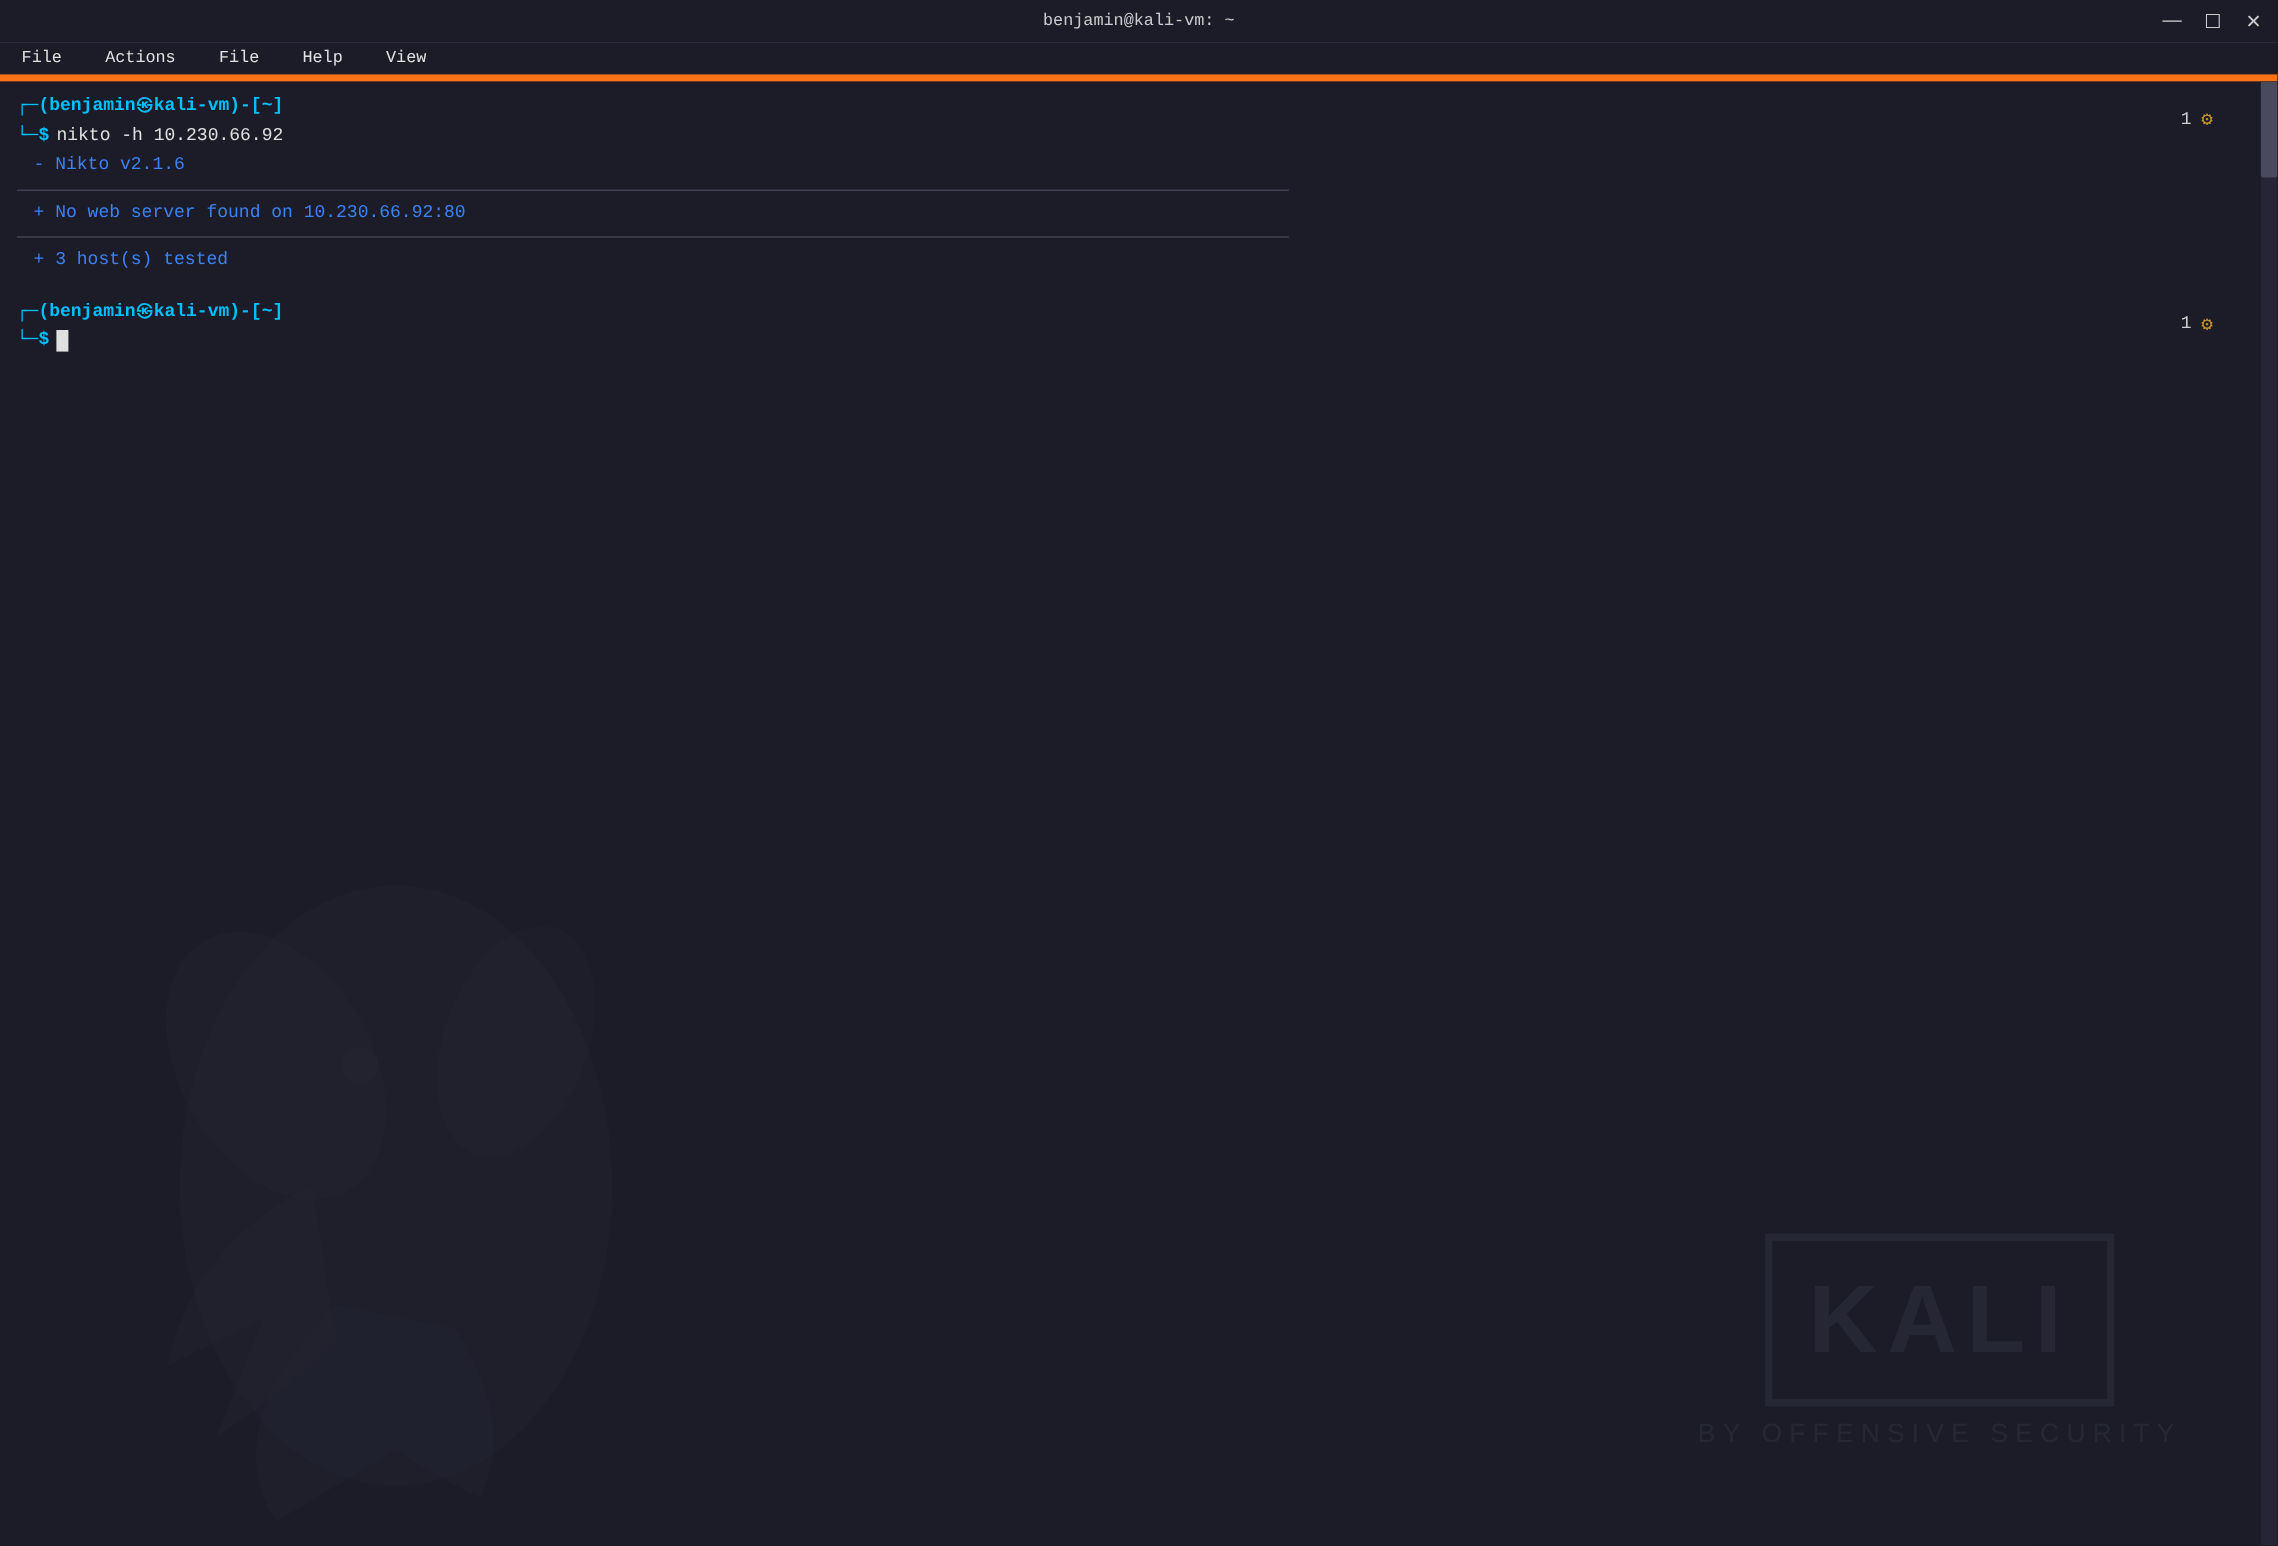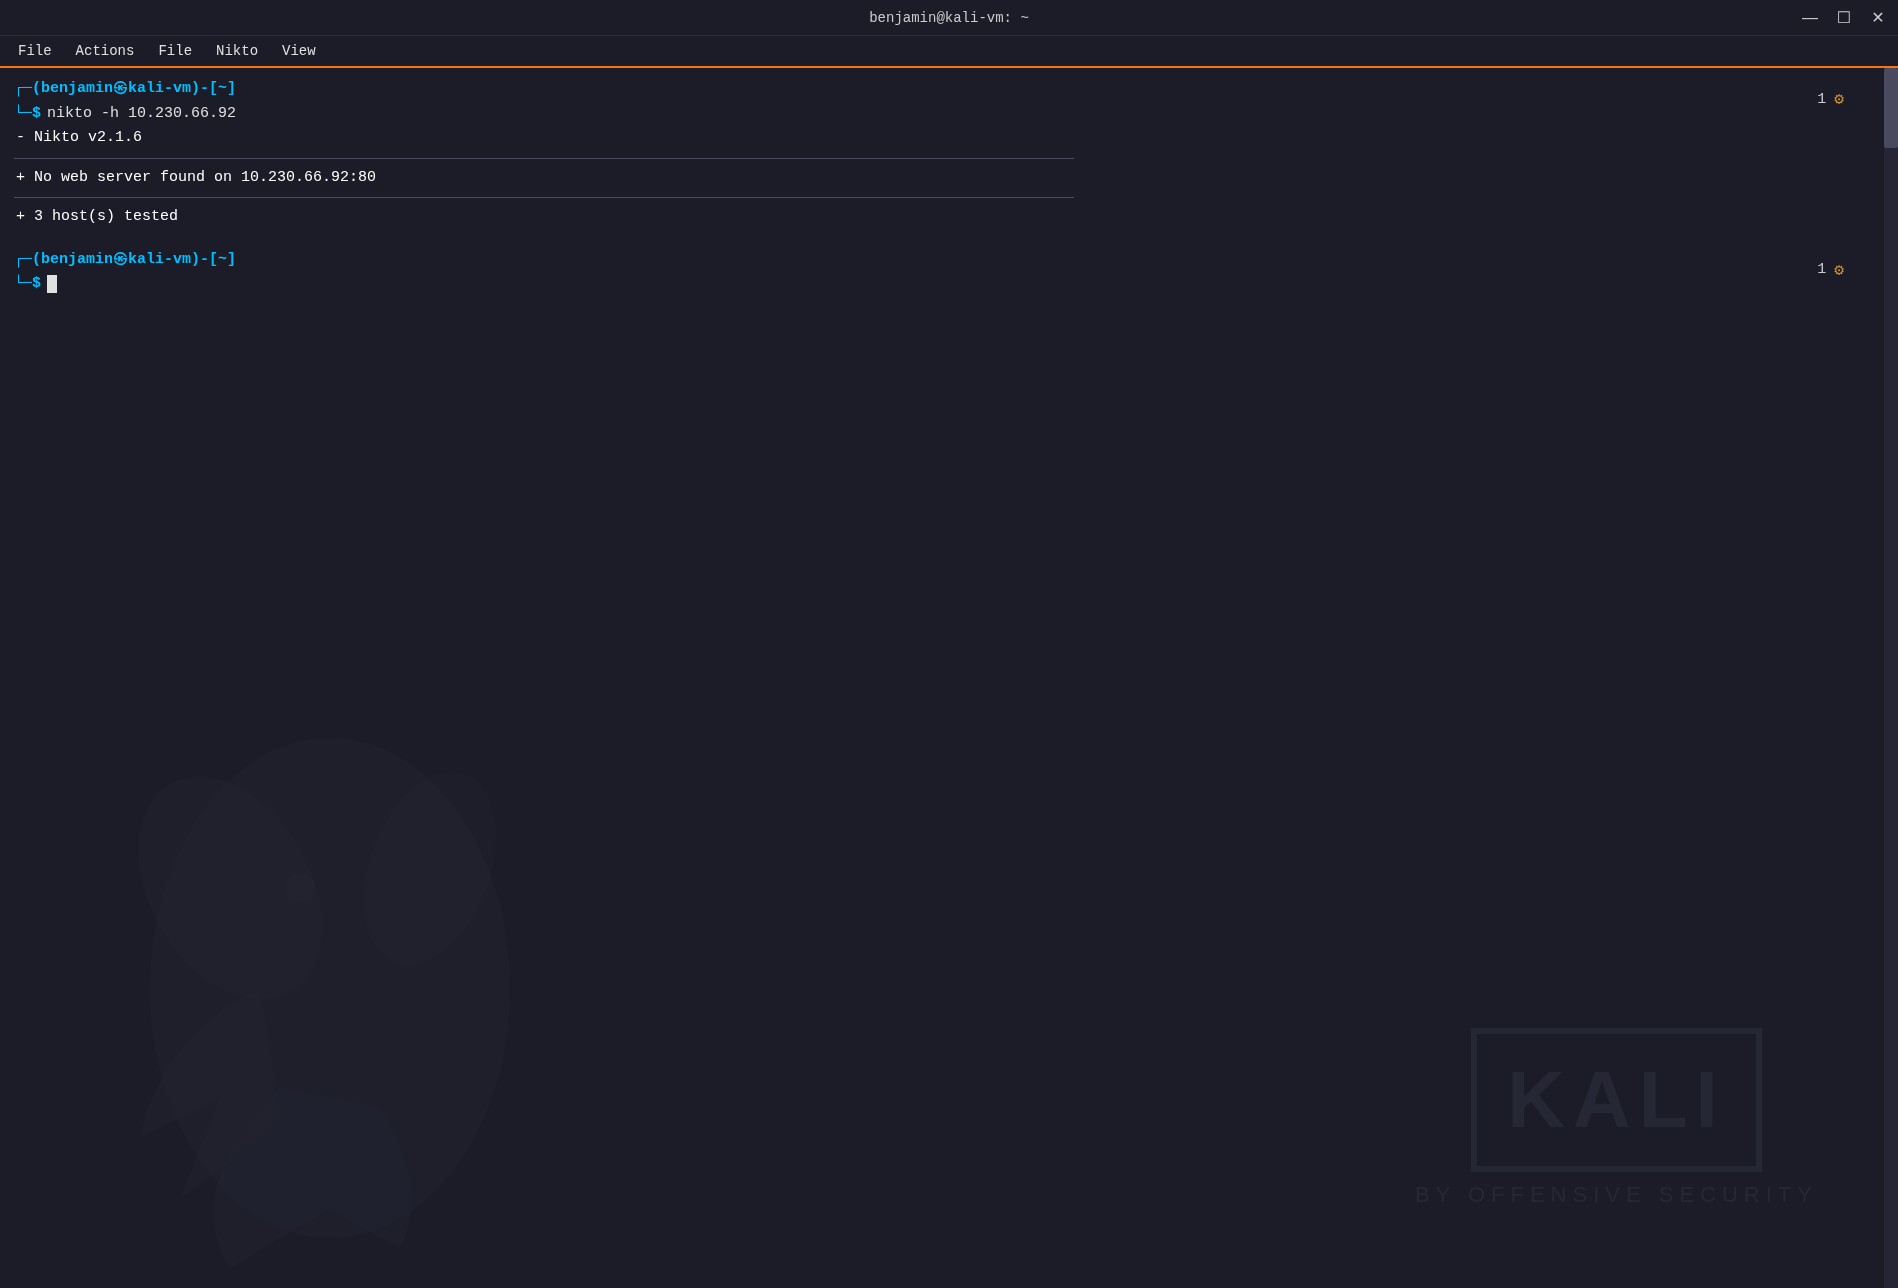--- a/index.html
+++ b/index.html
@@ -64,22 +64,22 @@
       font-size: 16px;
       cursor: pointer;
     }
 
     .menu-bar {
       background-color: #1c1c28;
       display: flex;
       align-items: center;
       height: 32px;
       padding: 0 8px;
-      gap: 4px;
-      border-bottom: 2px solid #f97316;
+      gap: 16px;
+      border-bottom: 6px solid #f97316;
     }
 
     .menu-item {
       color: #e0e0e0;
       font-size: 14px;
       padding: 4px 10px;
       cursor: pointer;
       border-radius: 3px;
     }
 
@@ -134,23 +134,23 @@
       color: #00bfff;
       font-weight: bold;
       margin-right: 6px;
     }
 
     .command-text {
       color: #e0e0e0;
     }
 
     .output-line {
-      color: #ffffff;
+      color: #3b82f6;
       padding-left: 2px;
-      margin: 2px 0;
+      margin: 2px 12px;
     }
 
     .separator-line {
       border: none;
       border-top: 1px solid #4a4a5e;
       margin: 8px 0;
       width: 1060px;
     }
 
     .cursor {
@@ -250,21 +250,21 @@
       <button class="title-bar-btn minimize">—</button>
       <button class="title-bar-btn maximize">☐</button>
       <button class="title-bar-btn close">✕</button>
     </div>
   </div>
 
   <div class="menu-bar">
     <span class="menu-item">File</span>
     <span class="menu-item">Actions</span>
     <span class="menu-item">File</span>
-    <span class="menu-item">Nikto</span>
+    <span class="menu-item">Help</span>
     <span class="menu-item">View</span>
   </div>
 
   <div class="terminal-body">
 
     <div class="dragon-watermark">
       <svg viewBox="0 0 500 600" width="500" height="600" fill="#6a7a8a">
         <ellipse cx="250" cy="300" rx="180" ry="250" opacity="0.5"></ellipse>
         <ellipse cx="150" cy="200" rx="80" ry="120" transform="rotate(-30 150 200)" opacity="0.4"></ellipse>
         <ellipse cx="350" cy="180" rx="60" ry="100" transform="rotate(20 350 180)" opacity="0.3"></ellipse>

